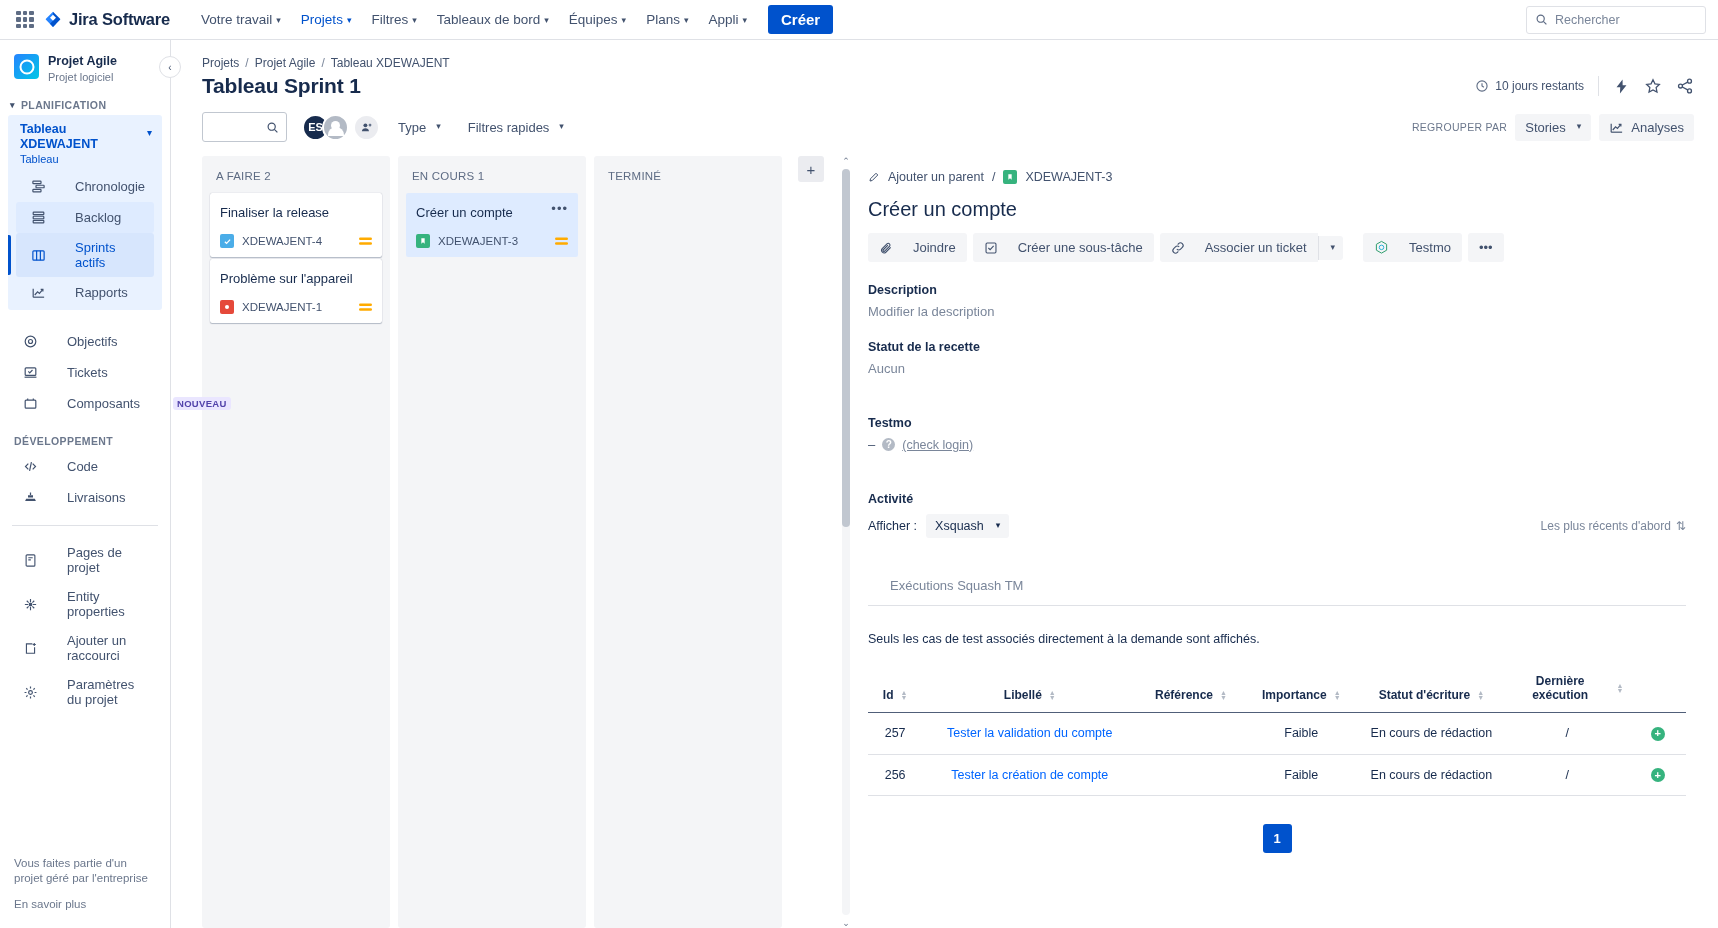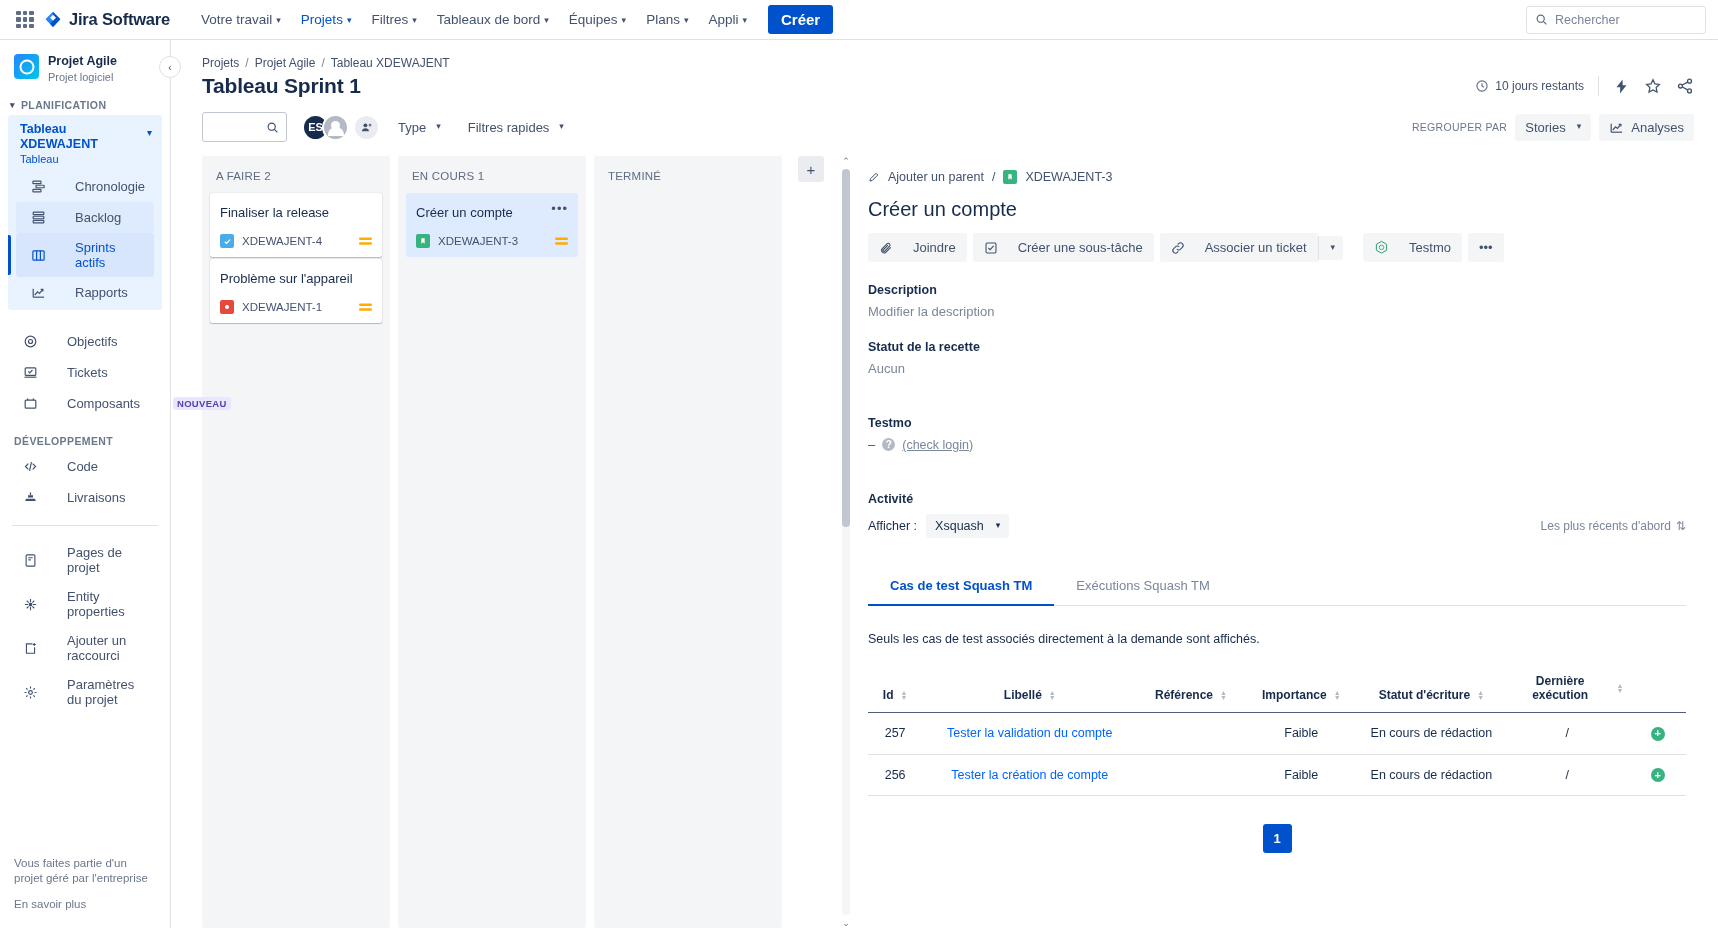--- a/index.html
+++ b/index.html
@@ -676,21 +676,20 @@
             <span>Xsquash</span>
             <span class="caret">▾</span>
           </div>
           <div class="sort-right">
             <span>Les plus récents d'abord</span>
             <span>⇅</span>
           </div>
         </div>
 
         <div class="tabs">
-          <div class="tab active">Cas de test Squash TM</div>
           <div class="tab">Exécutions Squash TM</div>
         </div>
 
         <div class="tbl-note">Seuls les cas de test associés directement à la demande sont affichés.</div>
 
         <table class="cases">
           <thead>
             <tr>
               <th style="width:48px;"><span class="thw">
                     <span>Id</span>

